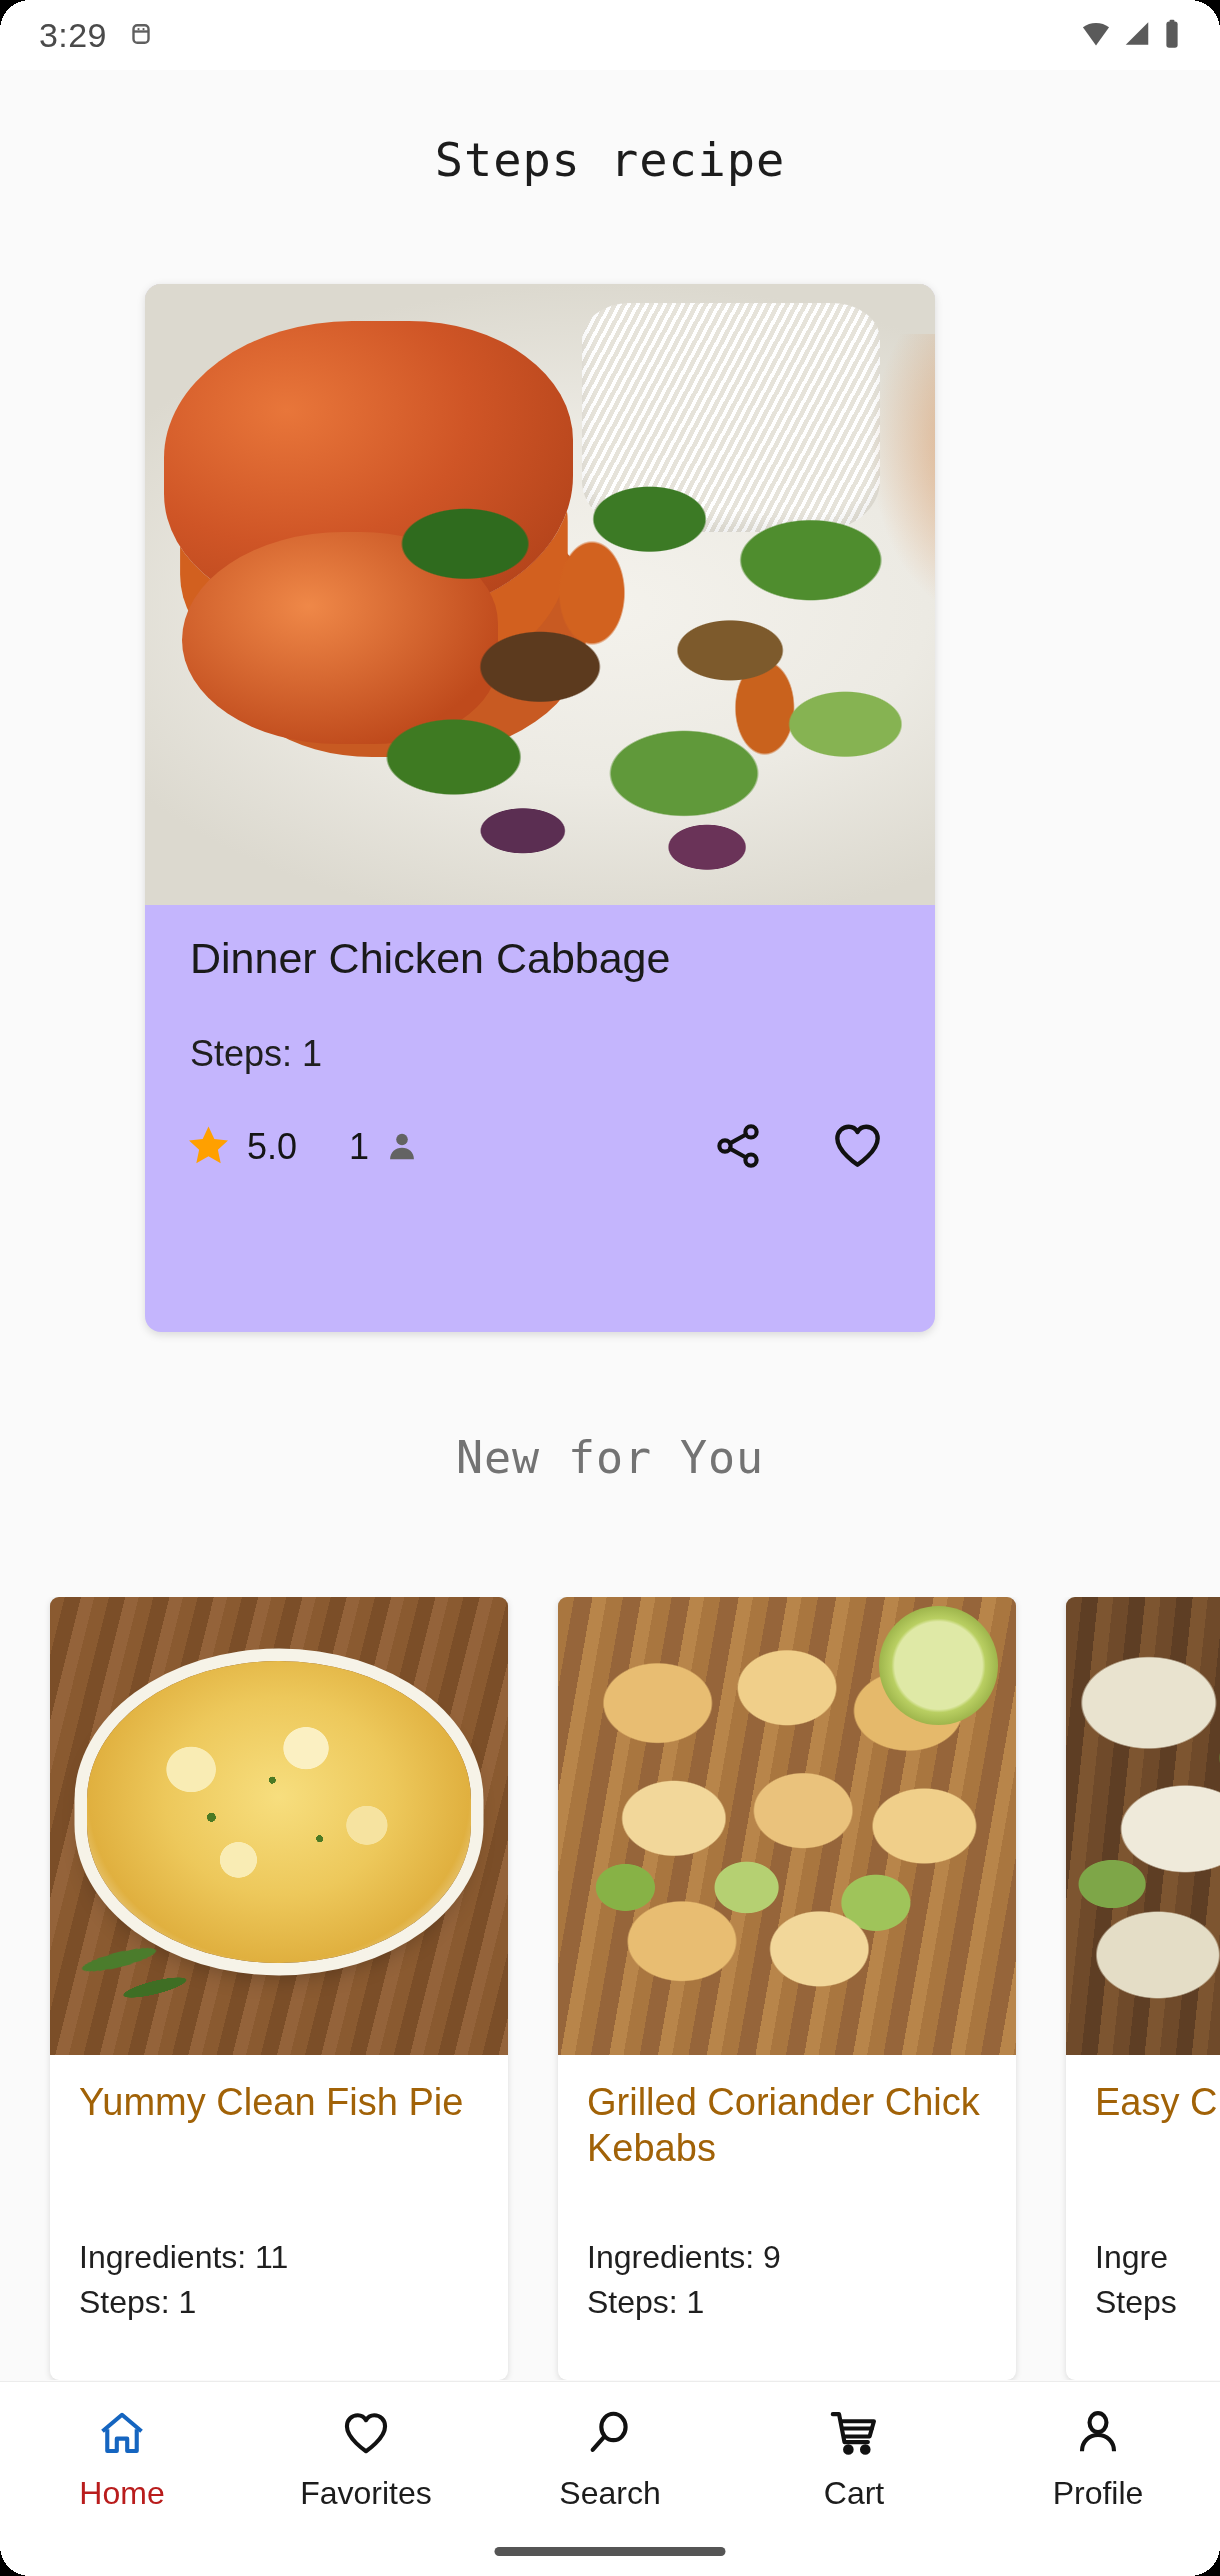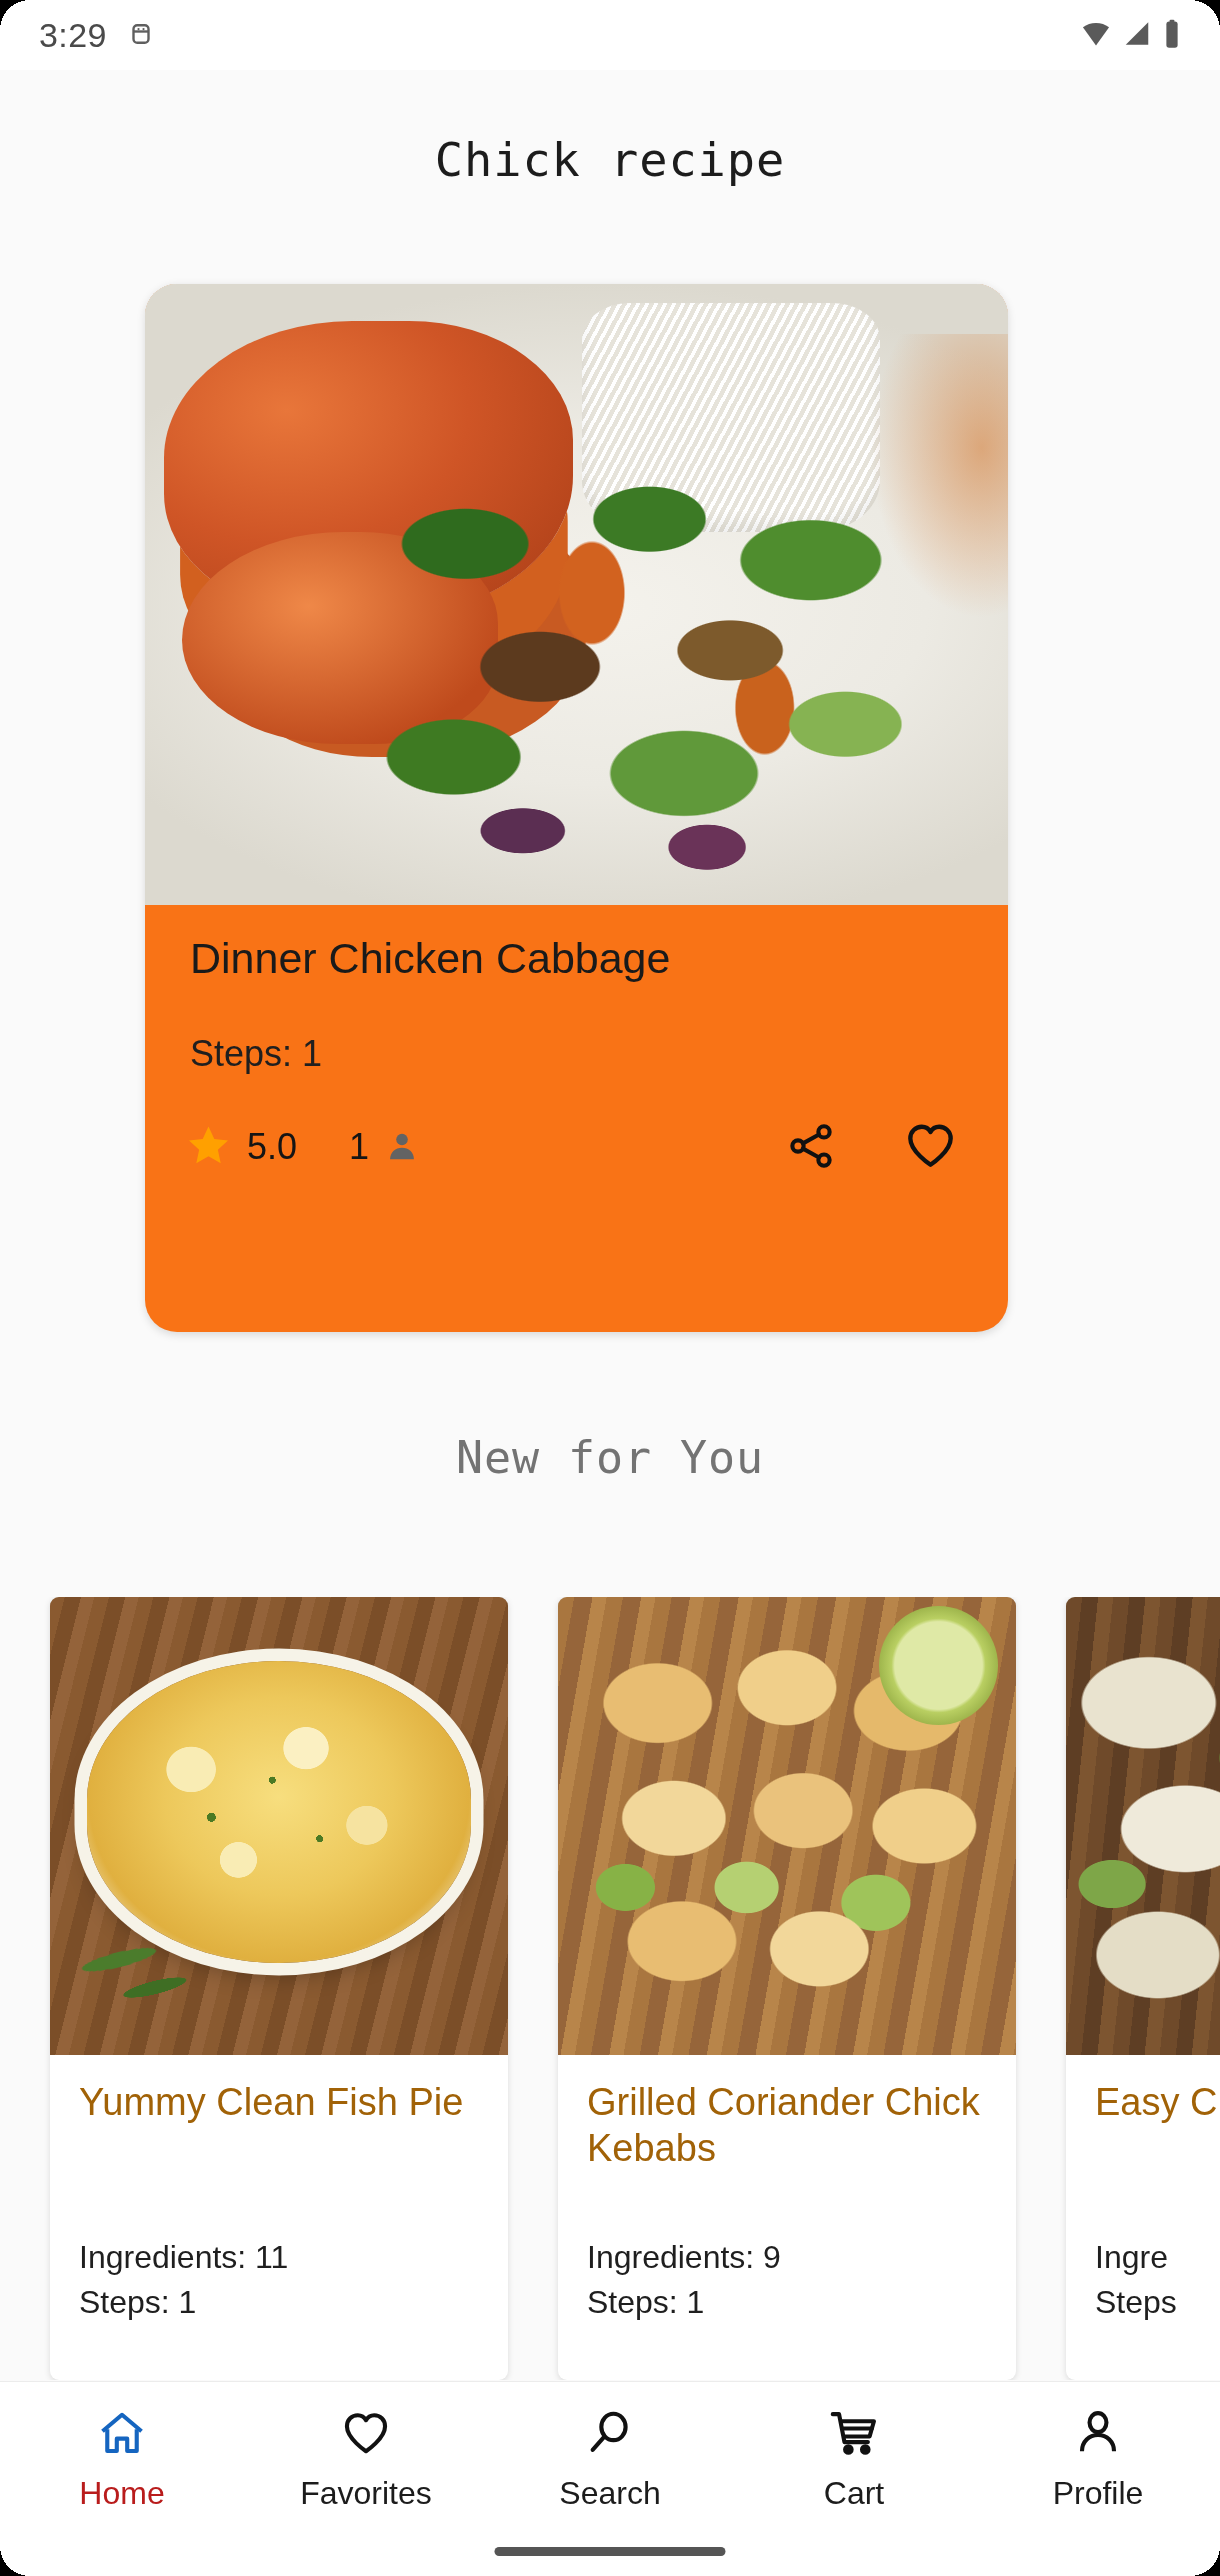--- a/index.html
+++ b/index.html
@@ -54,23 +54,23 @@
     position:absolute; top:132px; left:0; width:1220px;
     text-align:center;
     font-family:"DejaVu Sans Mono", monospace;
     font-size:47px; color:#1c1c1c;
     letter-spacing:0.9px;
   }
 
   
   #daily-card {
     position:absolute; top:284px; left:145px;
-    width:863px; height:1048px;
-    background:#f97316;
-    border-radius:32px;
+    width:790px; height:1048px;
+    background:#c4b5fd;
+    border-radius:16px;
     box-shadow:0 2.7px 9px rgba(0,0,0,.13);
     overflow:hidden;
   }
   #daily-card-image {
     position:relative;
     width:930px; height:621px;
     overflow:hidden;
     background:#cfc9bd;
   }
   #daily-card-body { padding:23px 45px 0 45px; }
@@ -310,21 +310,21 @@
         <svg width="18" height="30" viewBox="0 0 12 24">
           <rect x="4" y="0.5" width="4" height="2" rx="1" fill="#5a5a5a"></rect>
           <rect x="1.5" y="2" width="9" height="21" rx="2.2" fill="#5a5a5a"></rect>
         </svg>
       </span>
     </div>
     <div class="corner tl"></div>
     <div class="corner tr"></div>
   </div>
 
-  <div id="app-title">Chick recipe</div>
+  <div id="app-title">Steps recipe</div>
 
   <div id="daily-card">
 
     <div id="daily-card-image" class="dcc">
       <div class="plate-bg"></div>
       <div class="chicken"></div>
       <div class="chicken2"></div>
       <div class="rice"></div>
       <div class="sauce"></div>
       <div class="greens"></div>

